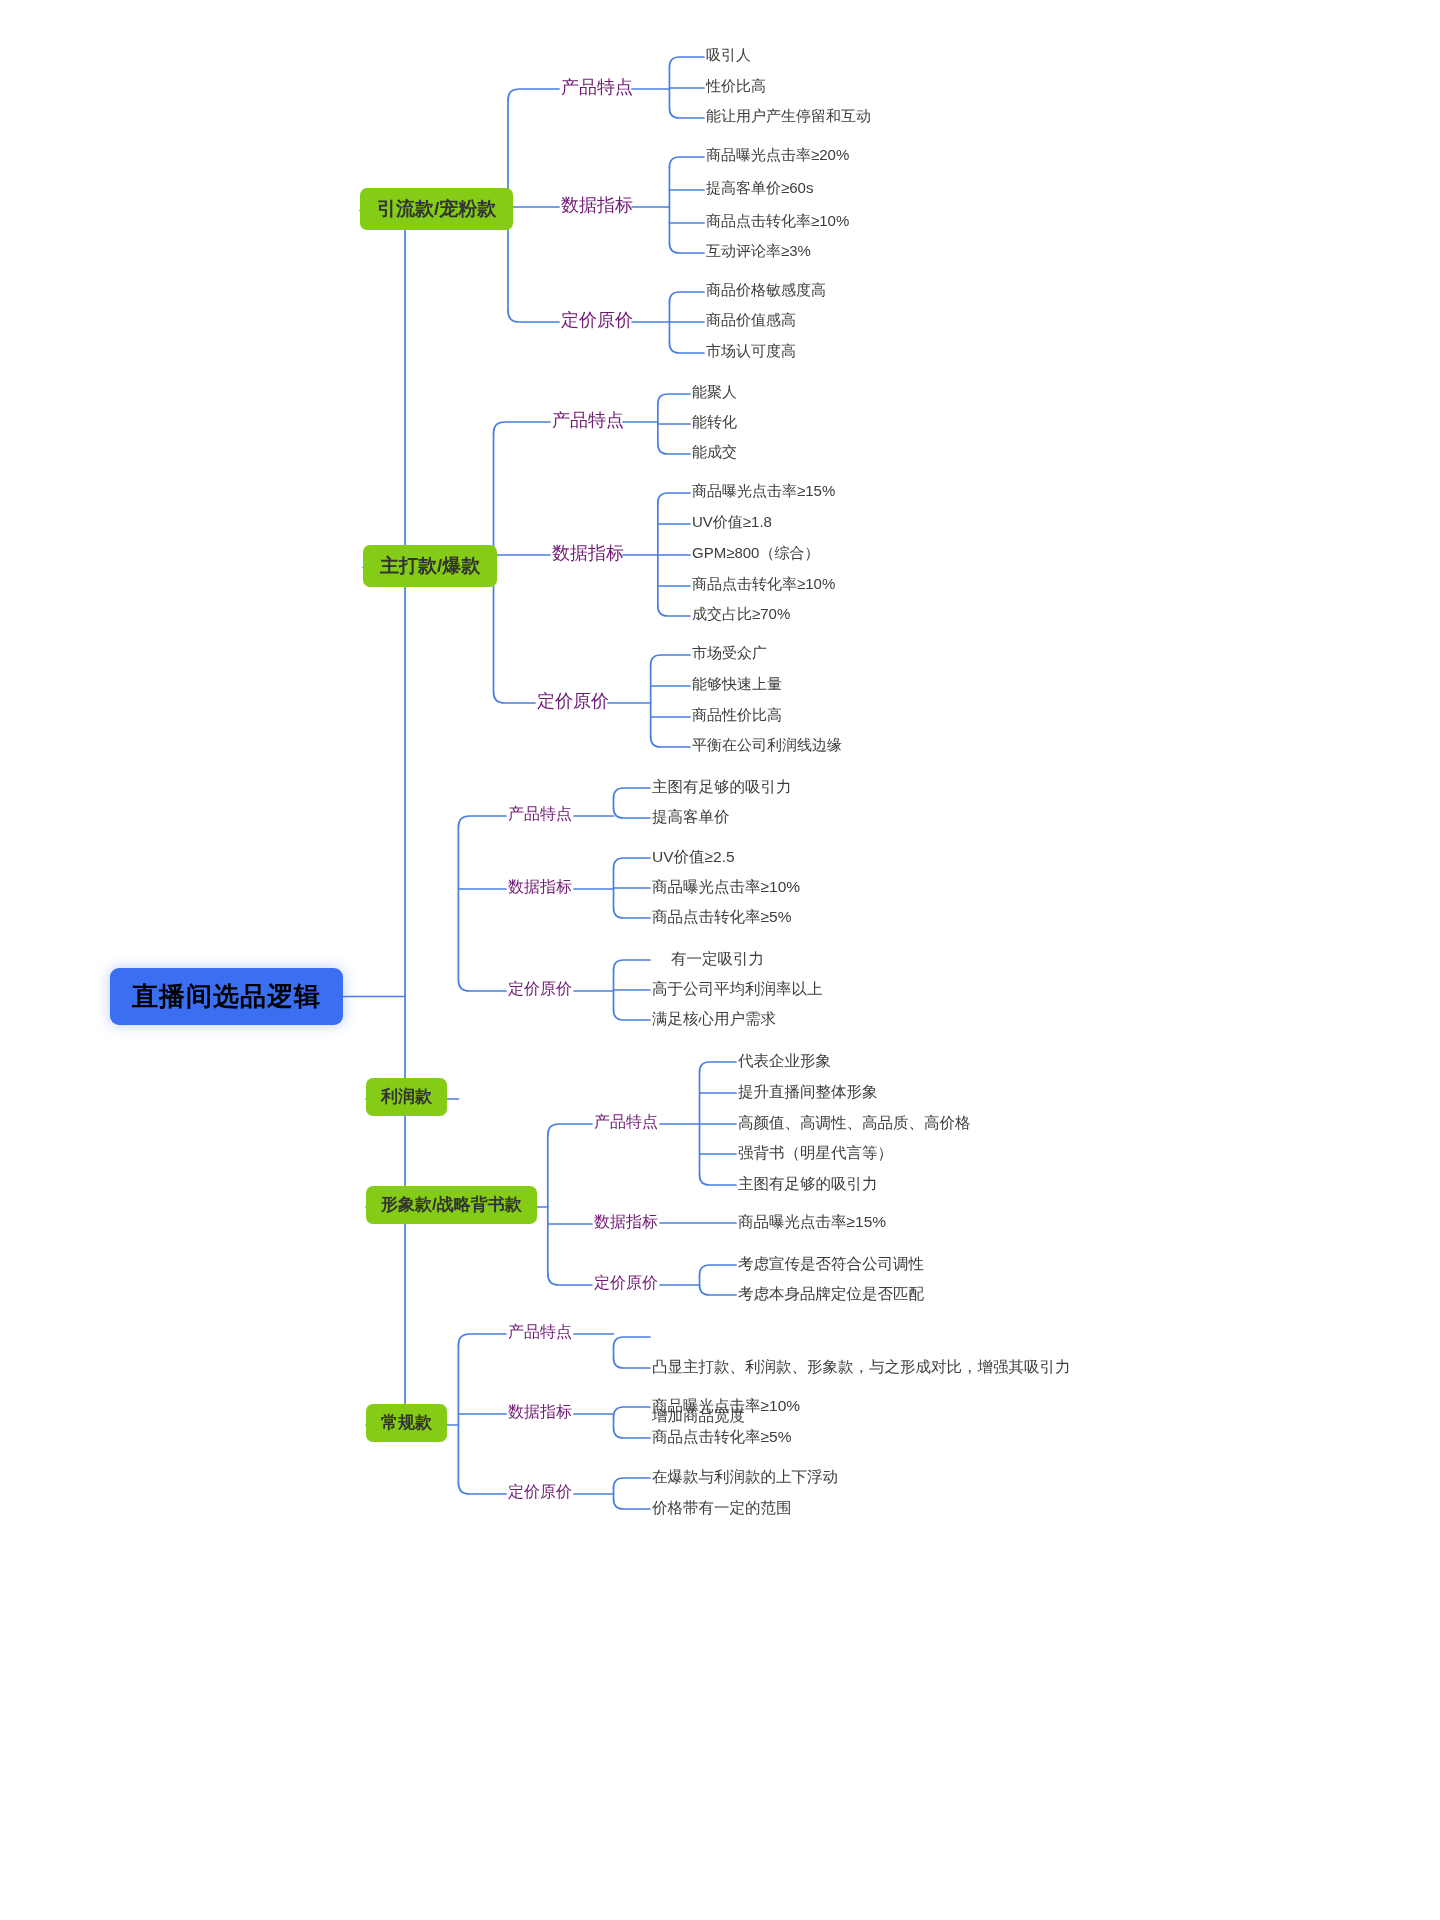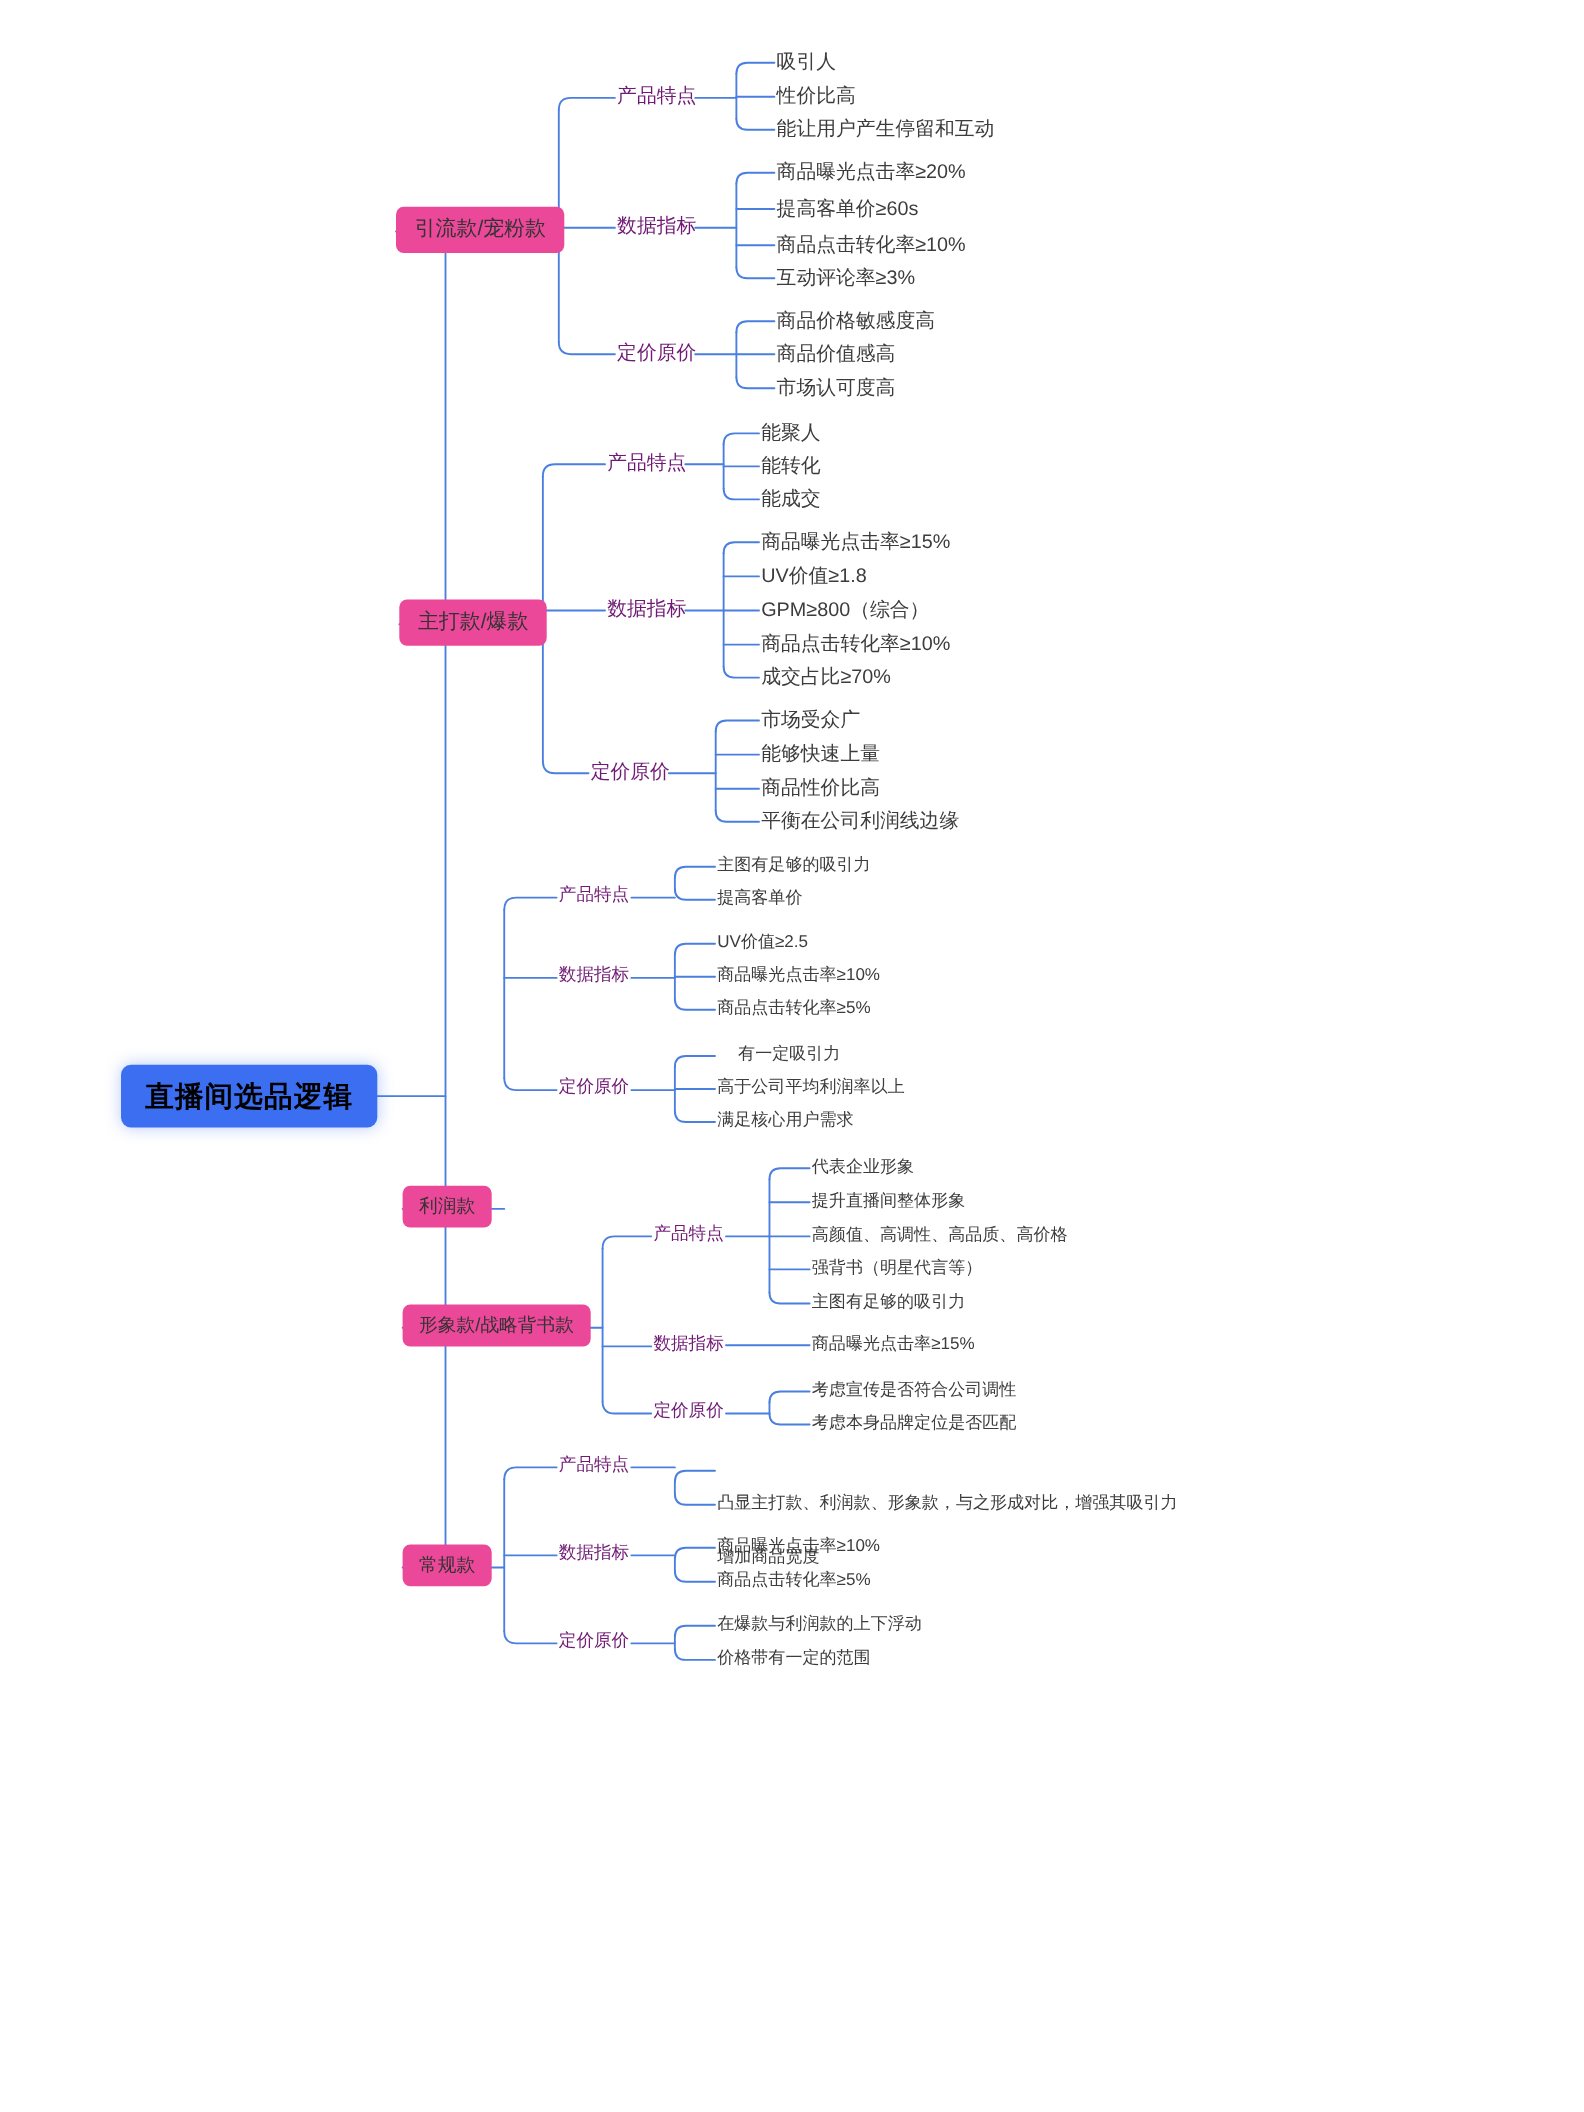--- a/index.html
+++ b/index.html
@@ -37,38 +37,38 @@
     color: #000000;
     font-size: 26px;
     font-weight: 700;
     letter-spacing: 1px;
     border-radius: 9px;
     padding: 15px 22px 16px 22px;
     box-shadow: 0 0 14px rgba(59,110,240,0.35);
   }
   
   .node.lvl1 {
-    background: #ec4899;
+    background: #84cc16;
     color: #333333;
     font-size: 19px;
-    font-weight: 400;
+    font-weight: 700;
     border-radius: 7px;
     padding: 11px 17px 12px 17px;
   }
   
   .node.lvl2 {
     color: #701a75;
     font-size: 18px;
     font-weight: 400;
     padding: 4px 2px;
   }
   
   .node.lvl3 {
     color: #3c3c3c;
-    font-size: 18px;
+    font-size: 15px;
     font-weight: 400;
     padding: 4px 2px;
   }
   .node.lvl3.small {
     font-size: 15.5px;
   }
   .node.lvl2.small {
     font-size: 16px;
   }
   .node.lvl1.small {

